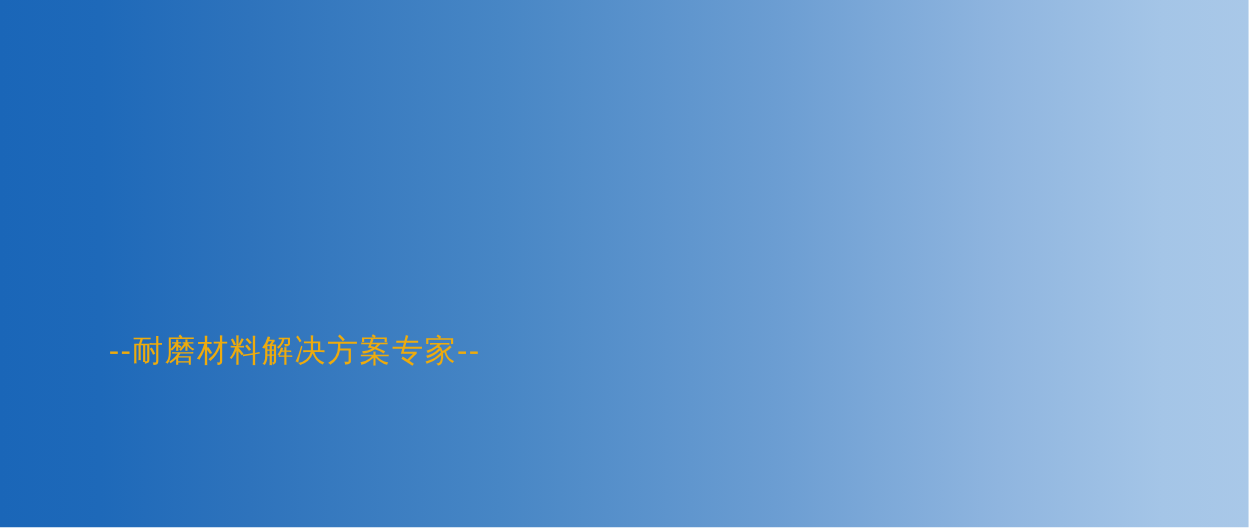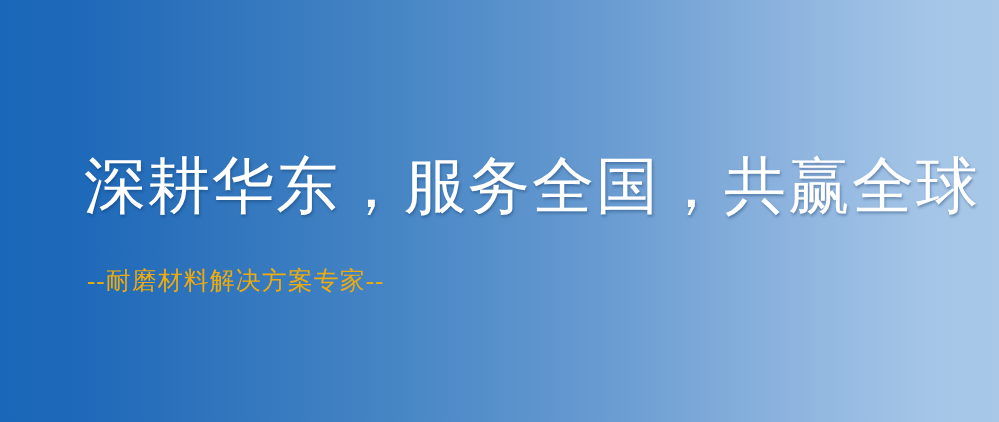--- a/index.html
+++ b/index.html
@@ -38,21 +38,21 @@
     letter-spacing: 2px;
     white-space: nowrap;
     text-shadow: 1px 2px 3px rgba(10, 45, 90, 0.38);
   }
 
   
   #subtitle {
     position: absolute;
     left: 87px;
     top: 266px;
-    font-family: Liberation Serif, serif;
+    font-family: Liberation Sans, sans-serif;
     font-size: 25px;
     line-height: 1.2;
     color: #edab0e;
     letter-spacing: 1px;
     white-space: nowrap;
     text-align: center;
   }
 
   
   #logo {
@@ -67,18 +67,17 @@
     display: block;
     width: 253px;
     height: 126px;
   }
 </style>
 </head>
 <body>
 
 <div id="banner">
 
-  <div id="headline">深耕华东，服务全国，共赢全球</div>
 
   <div id="subtitle">--耐磨材料解决方案专家--</div>
 
 
 </div>
 
 </body></html>

